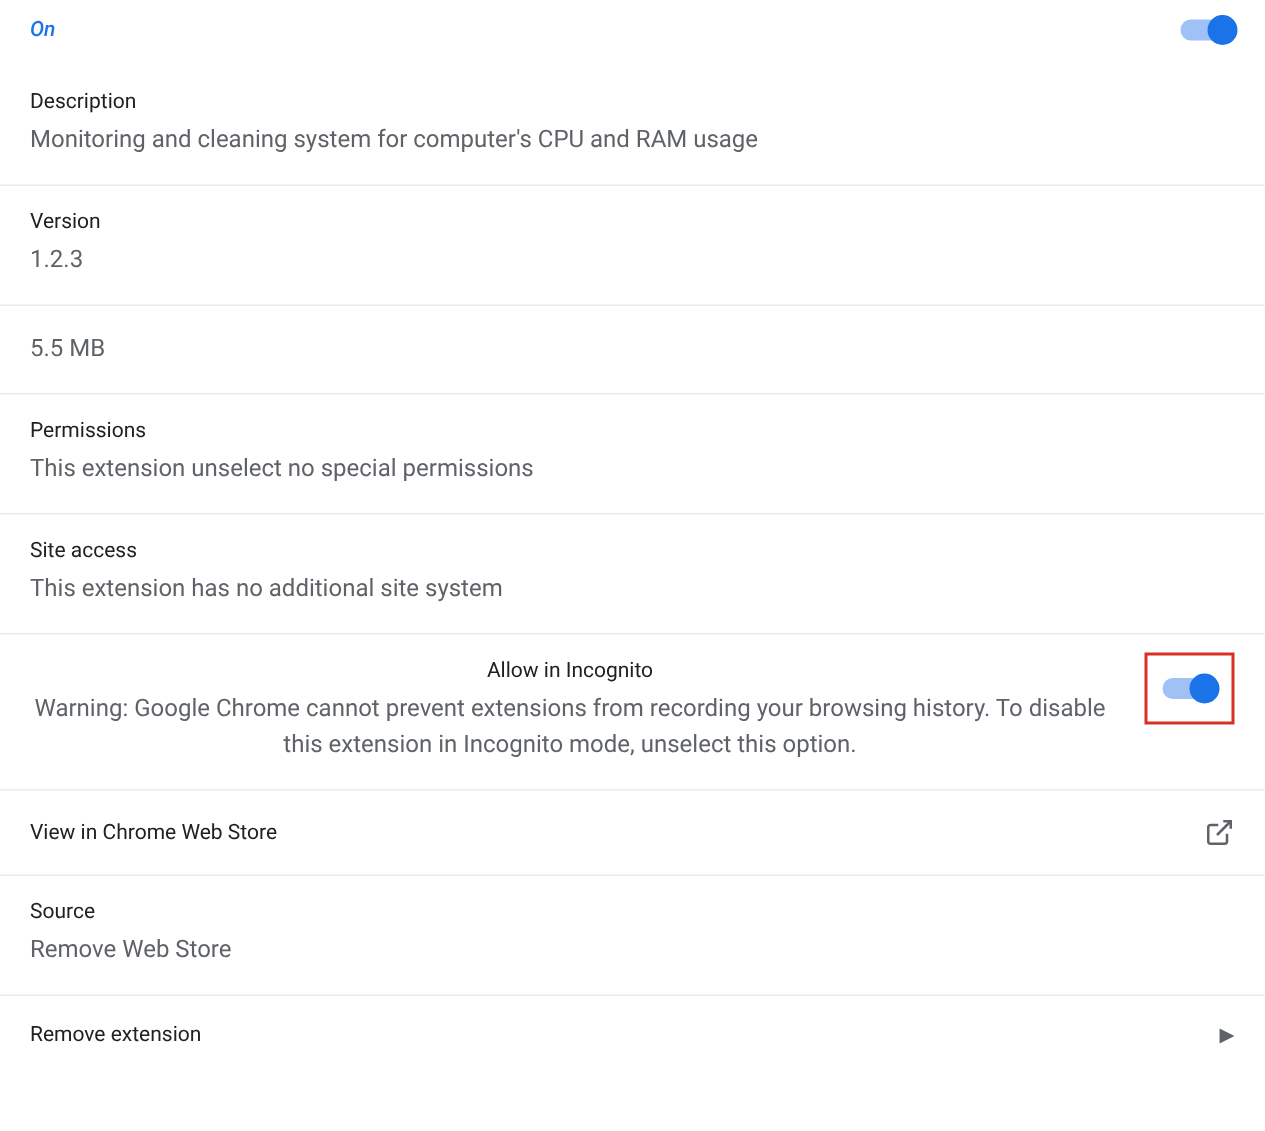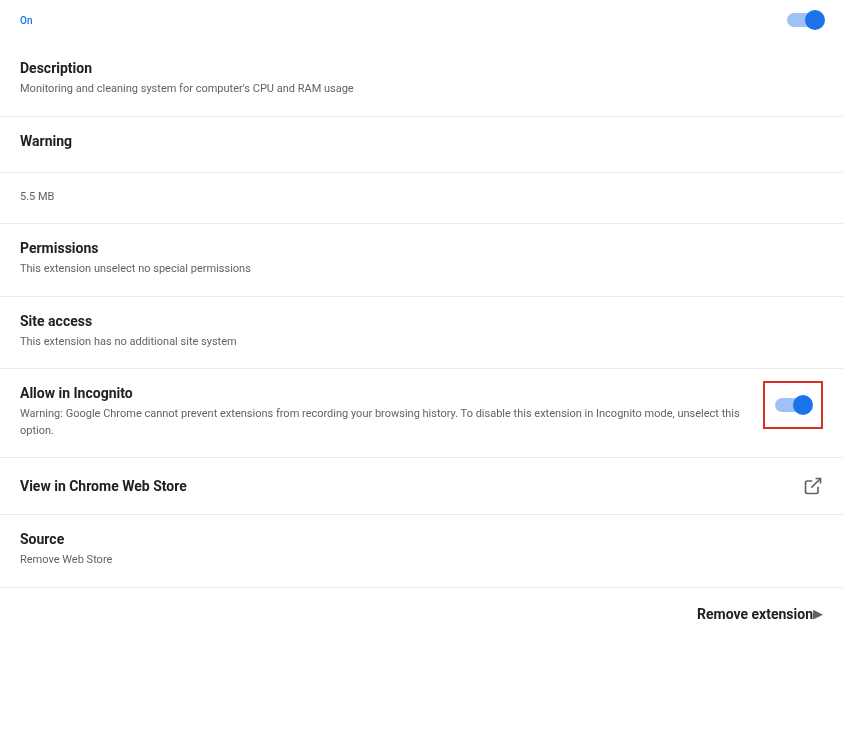--- a/index.html
+++ b/index.html
@@ -8,39 +8,40 @@
       background: #fff;
       color: #202124;
       width: 843px;
     }
     .section {
       padding: 16px 20px 18px 20px;
       border-bottom: 1px solid #e8eaed;
     }
     .section-title {
       font-size: 14px;
-      font-weight: 700;
+      font-weight: 400;
       color: #202124;
       margin-bottom: 5px;
     }
     .section-value {
-      font-size: 11px;
+      font-size: 16px;
       color: #5f6368;
       line-height: 1.5;
     }
     .on-row {
       display: flex;
       align-items: center;
       justify-content: space-between;
       padding: 10px 20px 14px 20px;
     }
     .on-label {
       color: #1a73e8;
-      font-size: 10px;
+      font-size: 14px;
       font-weight: 500;
+      font-style: italic;
     }
     
     .toggle {
       position: relative;
       width: 36px;
       height: 20px;
       cursor: pointer;
       display: inline-block;
     }
     .toggle .track {
@@ -73,37 +74,38 @@
     .link-row .section-title { margin-bottom: 0; }
     .ext-icon {
       width: 20px;
       height: 20px;
       color: #5f6368;
     }
     
     .remove-row {
       display: flex;
       align-items: center;
-      justify-content: flex-end;
+      justify-content: space-between;
       padding: 18px 20px 14px 20px;
       cursor: pointer;
     }
     .remove-row .section-title { margin-bottom: 0; }
     .arrow {
       color: #5f6368;
       font-size: 13px;
     }
     
     .incognito-section {
       display: flex;
       align-items: flex-start;
       justify-content: space-between;
       padding: 16px 20px 18px 20px;
       border-bottom: 1px solid #e8eaed;
       gap: 16px;
+      text-align: center;
     }
     .incognito-text { flex: 1; max-width: 720px; }
     .highlight-box {
       border: 2px solid #d93025;
       padding: 12px 10px;
       display: flex;
       align-items: center;
       justify-content: center;
       margin-top: -4px;
     }
@@ -118,21 +120,22 @@
     <div class="thumb"></div>
   </div>
 </div>
 
 <div class="section">
   <div class="section-title">Description</div>
   <div class="section-value">Monitoring and cleaning system for computer's CPU and RAM usage</div>
 </div>
 
 <div class="section">
-  <div class="section-title">Warning</div>
+  <div class="section-title">Version</div>
+  <div class="section-value">1.2.3</div>
 </div>
 
 <div class="section">
   <div class="section-value">5.5 MB</div>
 </div>
 
 <div class="section">
   <div class="section-title">Permissions</div>
   <div class="section-value">This extension unselect no special permissions</div>
 </div>

